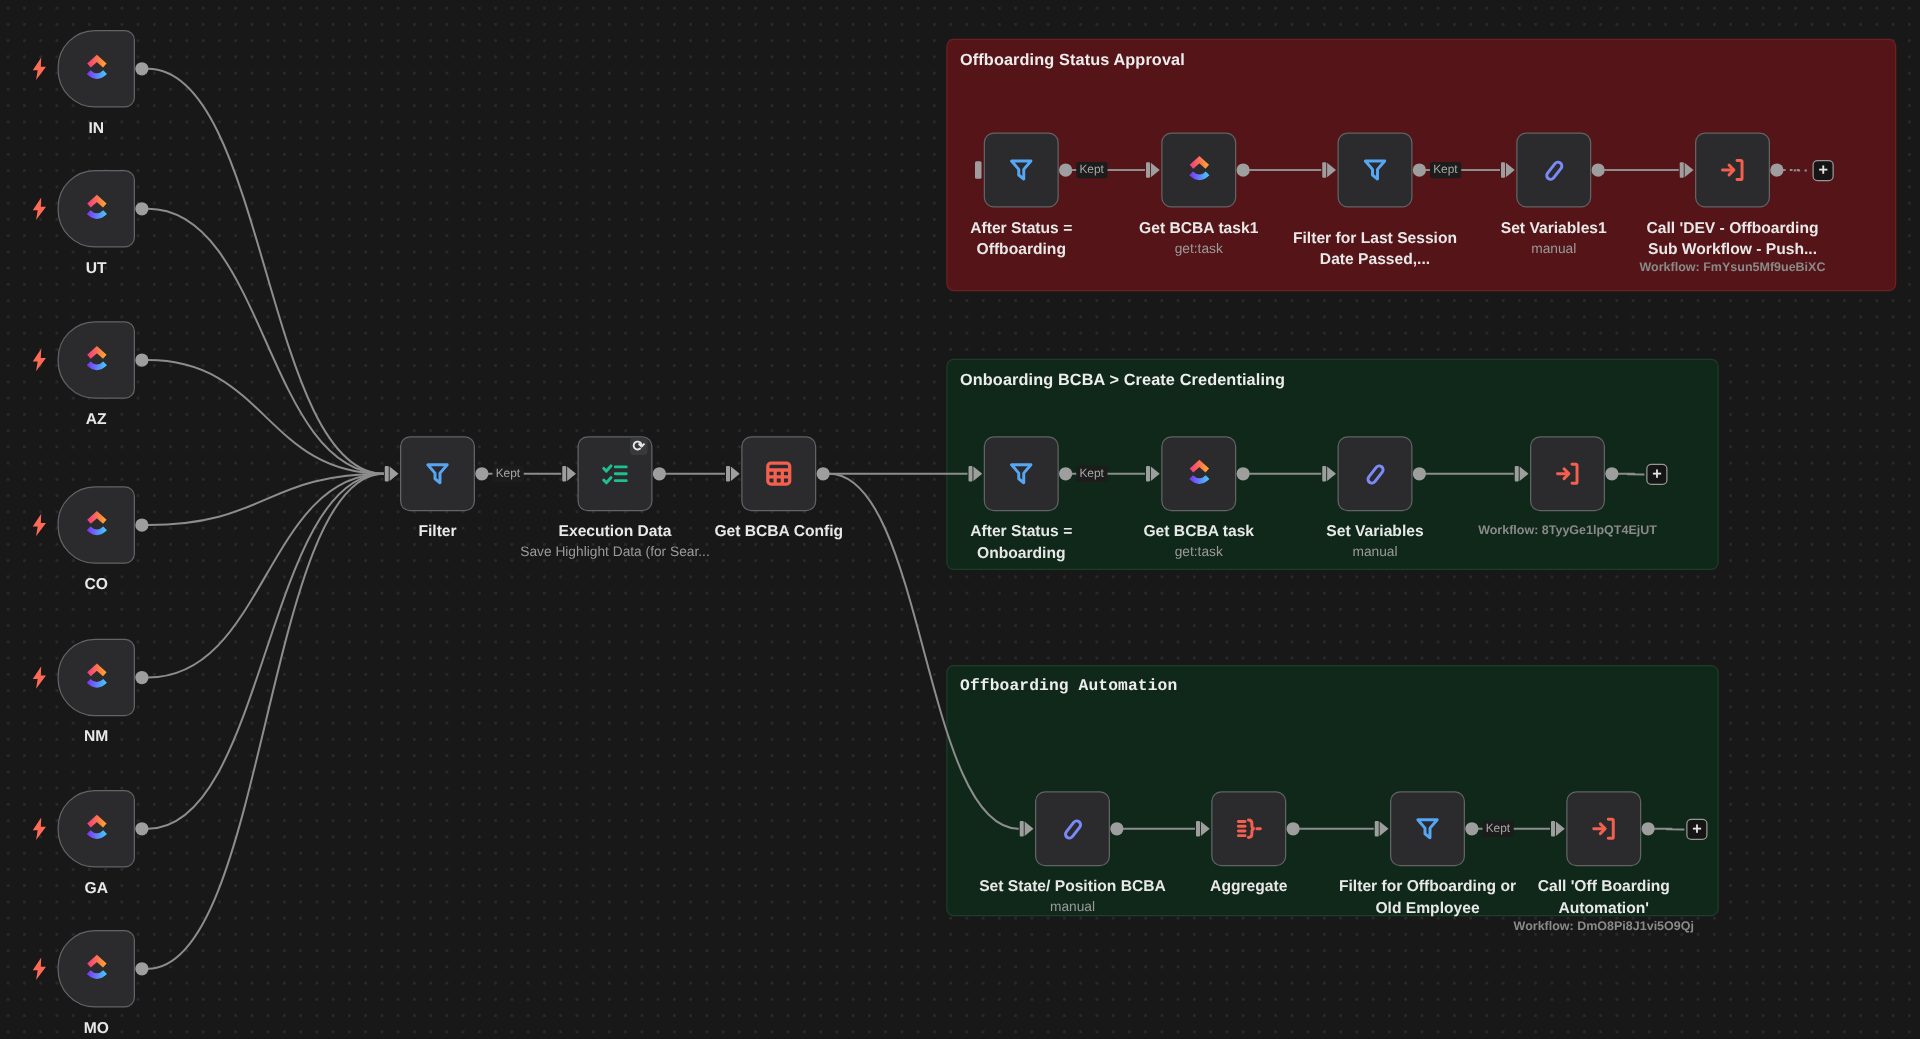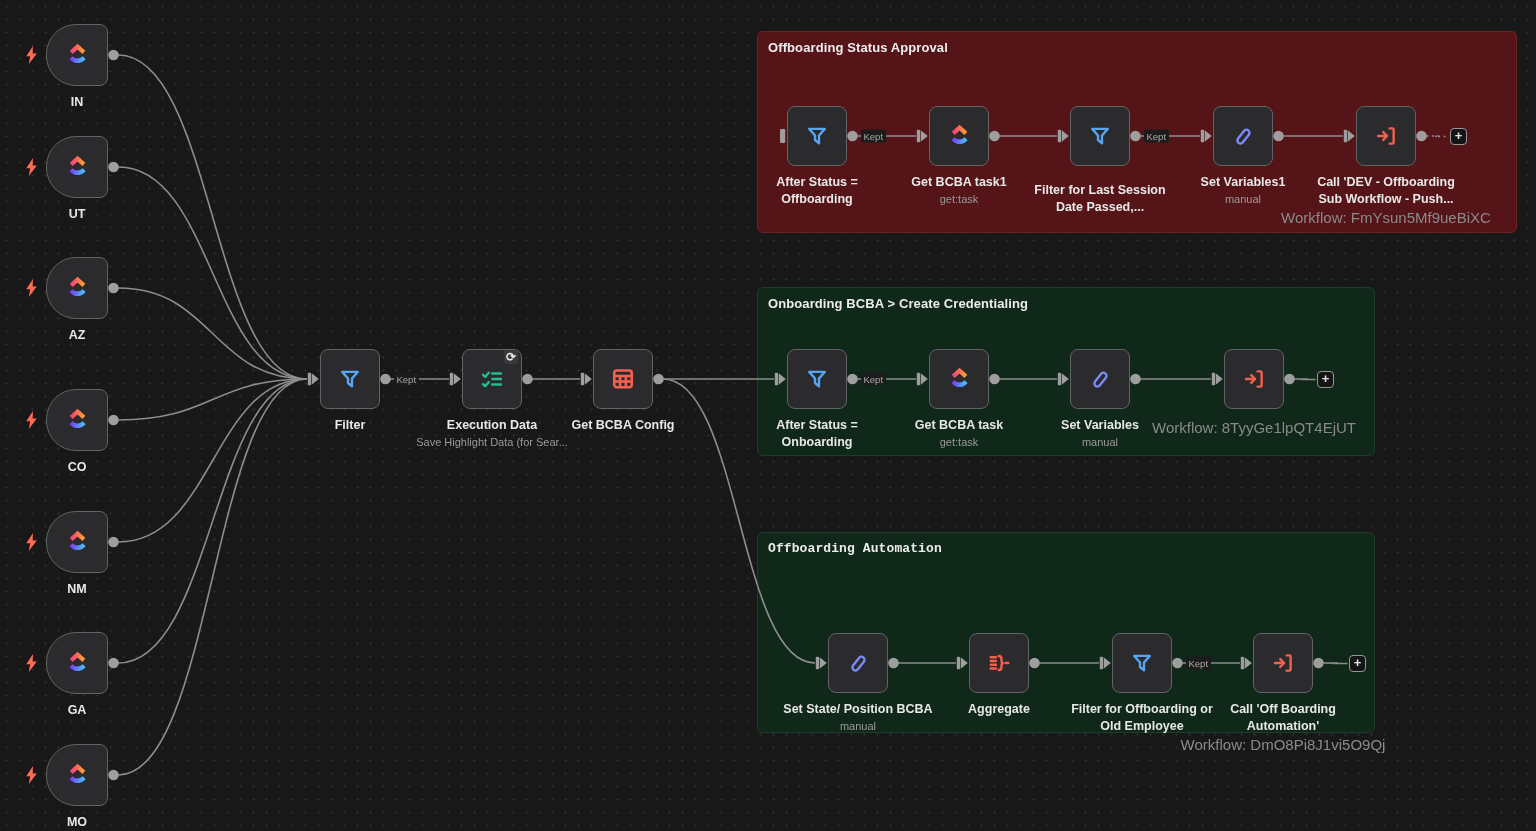--- a/index.html
+++ b/index.html
@@ -13,21 +13,21 @@
   svg.wires{position:absolute;left:0;top:0;z-index:2;pointer-events:none;}
   .node{position:absolute;width:60px;height:60px;background:#2b2b2d;border:1.7px solid #616365;
     border-radius:8px;z-index:3;display:flex;align-items:center;justify-content:center;box-sizing:border-box;cursor:pointer;}
   .node.trigger{width:62px;height:62px;border-radius:30px 8px 8px 30px;}
   .badge{position:absolute;top:0px;right:3px;color:#e6e6e6;font-size:12px;line-height:14px;
     background:#38393b;border-radius:3px;padding:0 2px;font-weight:700;}
   .bolt{position:absolute;left:-22px;top:50%;transform:translateY(-50%);line-height:0;}
   .nlabel-wrap{position:absolute;z-index:3;transform:translateX(-50%);text-align:center;width:210px;pointer-events:none;}
   .nlabel{color:#e8e8e8;font-size:12.5px;font-weight:600;white-space:pre-line;line-height:1.32;}
   .nsub{font-weight:400;font-size:11px;color:#9a9a9a;margin-top:2px;}
-  .nwf{font-weight:400;font-size:15px;color:#8a8a8a;margin-top:2px;}
+  .nwf{font-weight:700;font-size:10px;color:#8a8a8a;margin-top:2px;}
   .kept{position:absolute;z-index:4;font-size:9.5px;color:#a8a8a8;background:#1c1c1c;border-radius:2px;
     padding:0 3px;line-height:13px;transform:translateY(-50%);}
   .plusbtn{position:absolute;z-index:4;width:17px;height:17px;box-sizing:border-box;border:1.6px solid #979797;
     border-radius:4px;background:#151515;color:#e3e3e3;font-size:13px;line-height:13px;text-align:center;cursor:pointer;font-weight:600;}
 </style>
 </head>
 <body>
 
 <div class="canvas" id="canvas">
     <div class="sticky" style="left: 757px; top: 31px; width: 760px; height: 202px; background: rgb(85, 21, 24); border: 1px solid rgb(111, 32, 33);">

